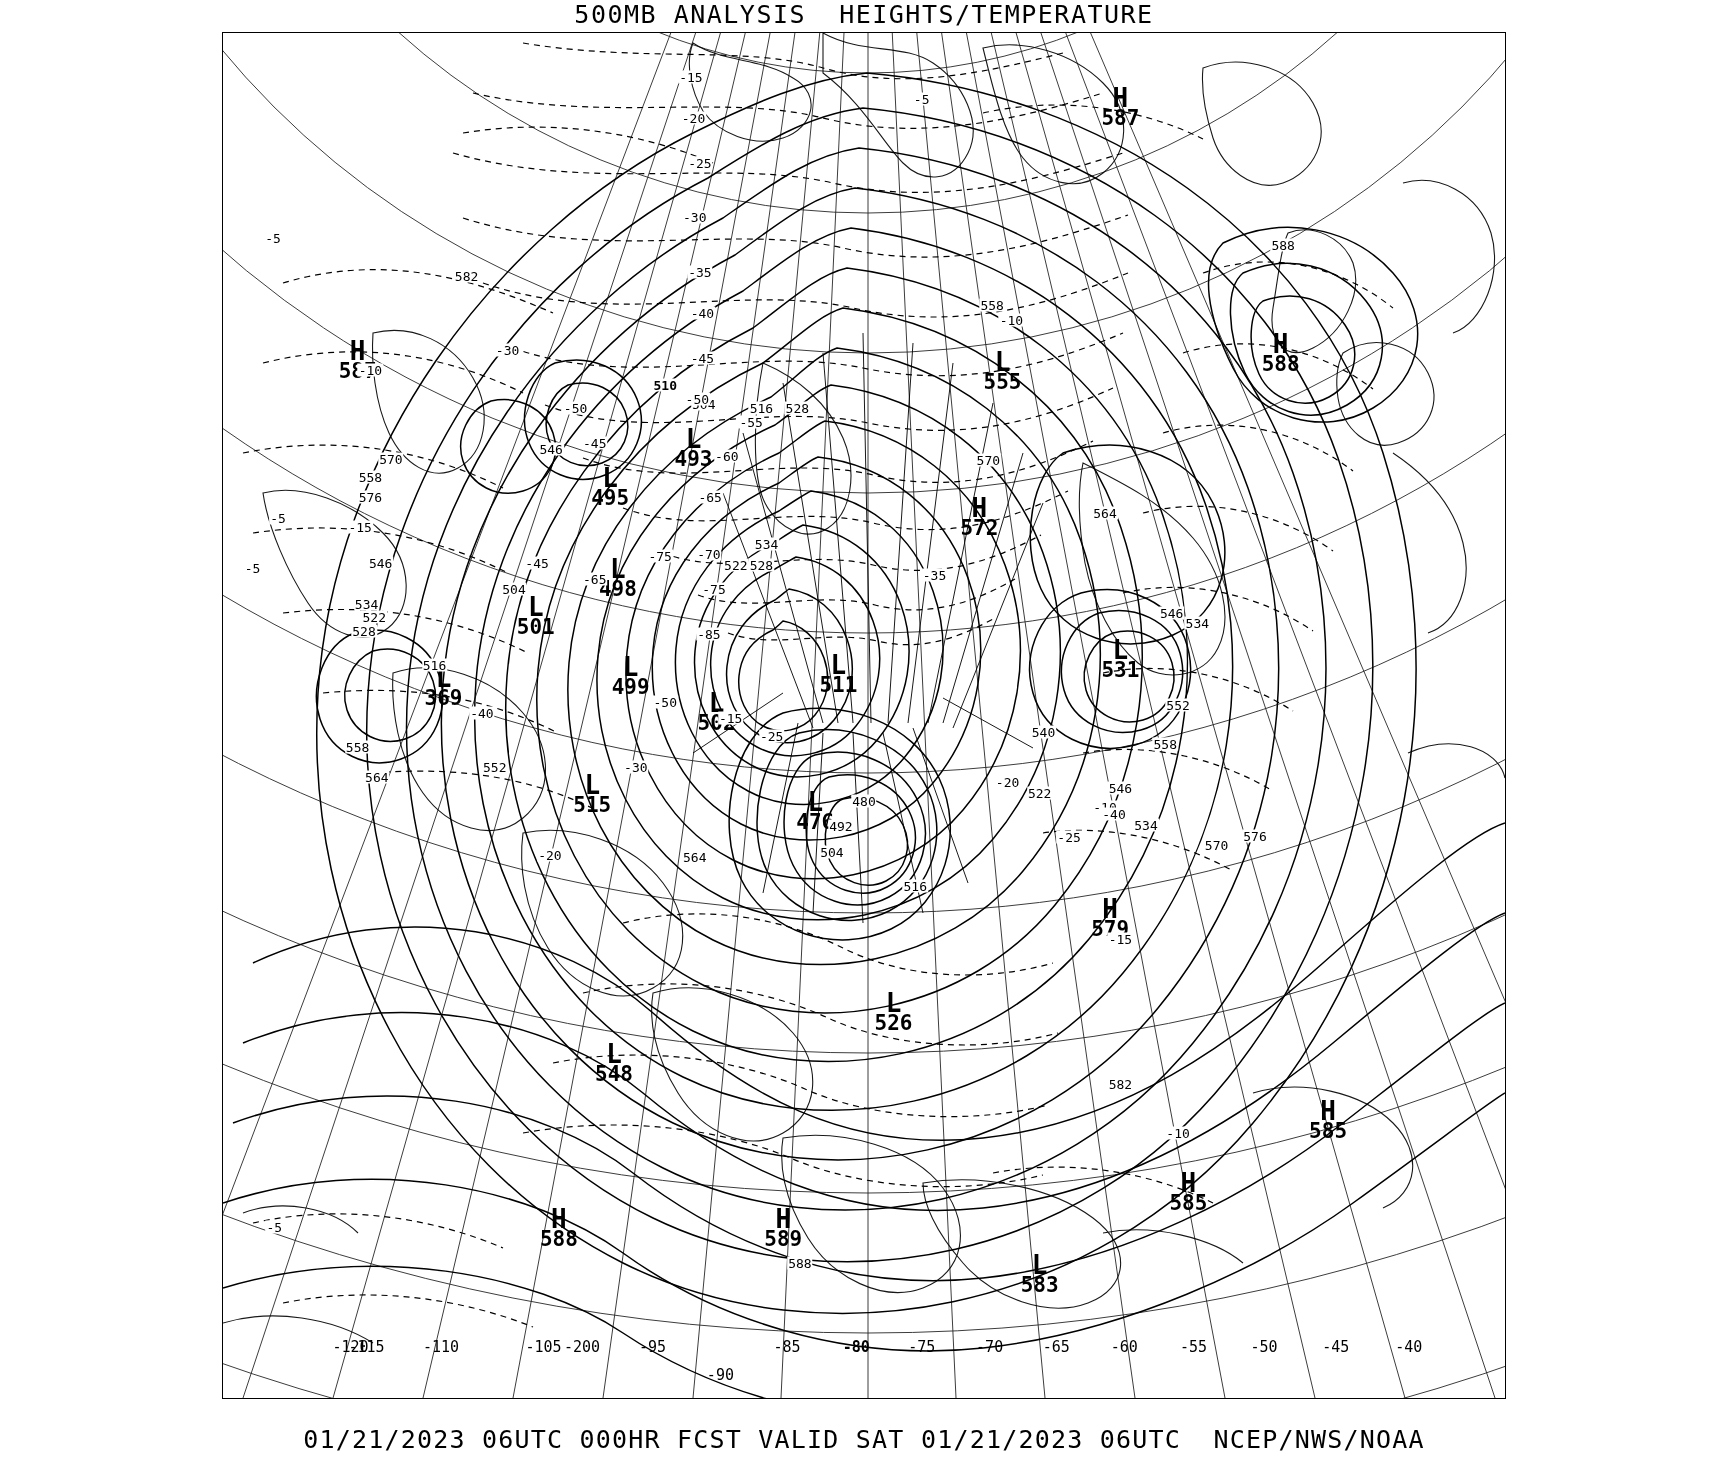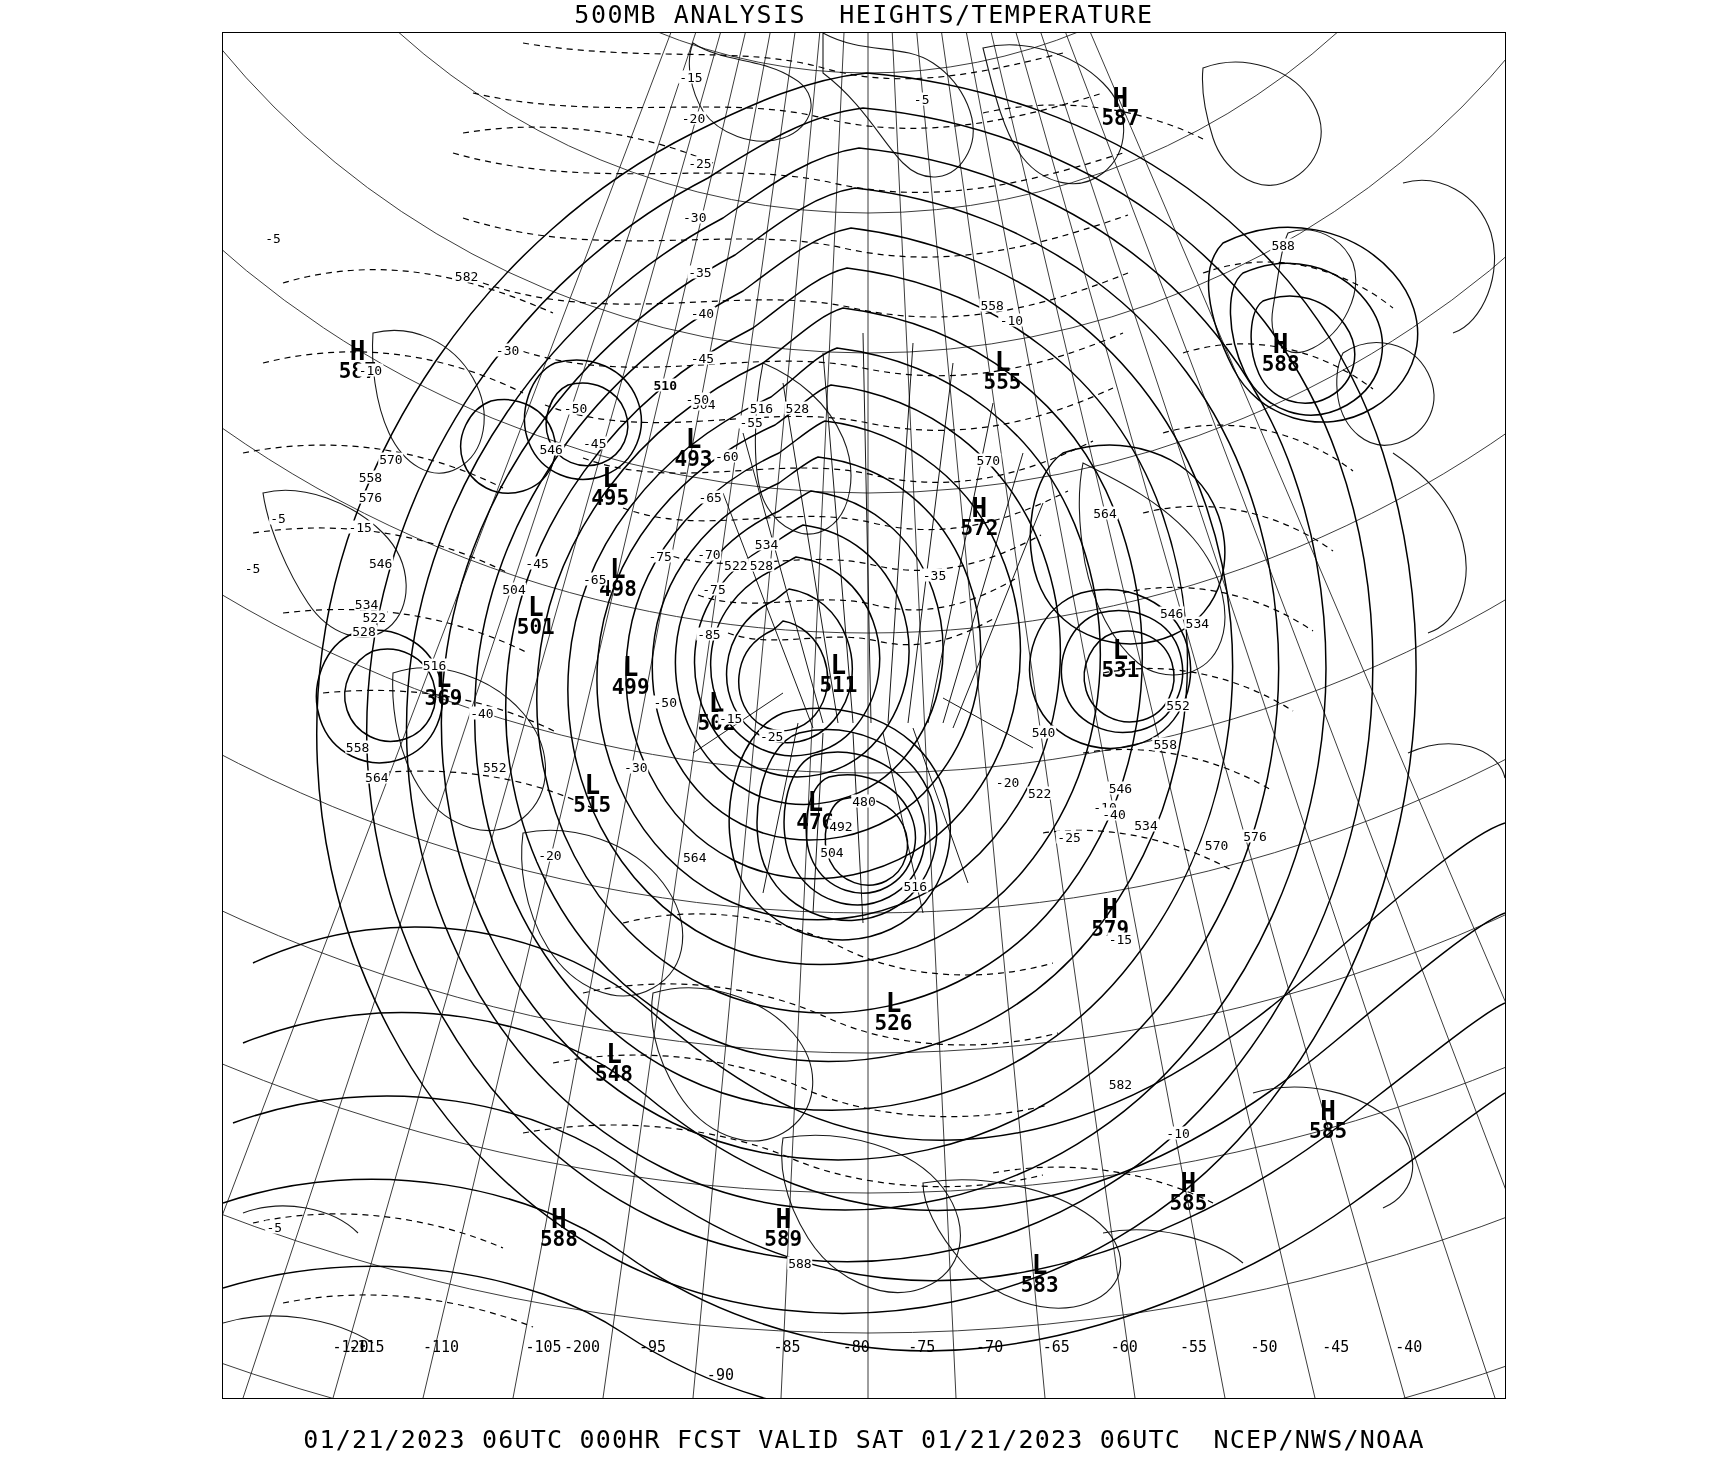--- a/index.html
+++ b/index.html
@@ -456,21 +456,21 @@
   <div class="tlabel" style="left:4.0%;top:87.5%;">-5</div>
 
   <div class="lonlabel" style="left:6.2%;top:96.3%;margin-left:48px;">-120</div>
   <div class="lonlabel" style="left:11.2%;top:96.3%;">-115</div>
   <div class="lonlabel" style="left:17.0%;top:96.3%;">-110</div>
   <div class="lonlabel" style="left:22.5%;top:96.3%;margin-left:32px;">-105</div>
   <div class="lonlabel" style="left:28.0%;top:96.3%;">-200</div>
   <div class="lonlabel" style="left:33.5%;top:96.3%;">-95</div>
   <div class="lonlabel" style="left:38.8%;top:96.3%;margin-top:28px;">-90</div>
   <div class="lonlabel" style="left:44.0%;top:96.3%;">-85</div>
-  <div class="lonlabel" style="left:49.4%;top:96.3%;">-80</div>
+  <div class="lonlabel" style="left:49.4%;top:96.3%;font-weight:bold;">-80</div>
   <div class="lonlabel" style="left:54.5%;top:96.3%;">-75</div>
   <div class="lonlabel" style="left:59.8%;top:96.3%;">-70</div>
   <div class="lonlabel" style="left:65.0%;top:96.3%;">-65</div>
   <div class="lonlabel" style="left:70.3%;top:96.3%;">-60</div>
   <div class="lonlabel" style="left:75.7%;top:96.3%;">-55</div>
   <div class="lonlabel" style="left:81.2%;top:96.3%;">-50</div>
   <div class="lonlabel" style="left:86.8%;top:96.3%;">-45</div>
   <div class="lonlabel" style="left:92.5%;top:96.3%;">-40</div>
 
 </div>

